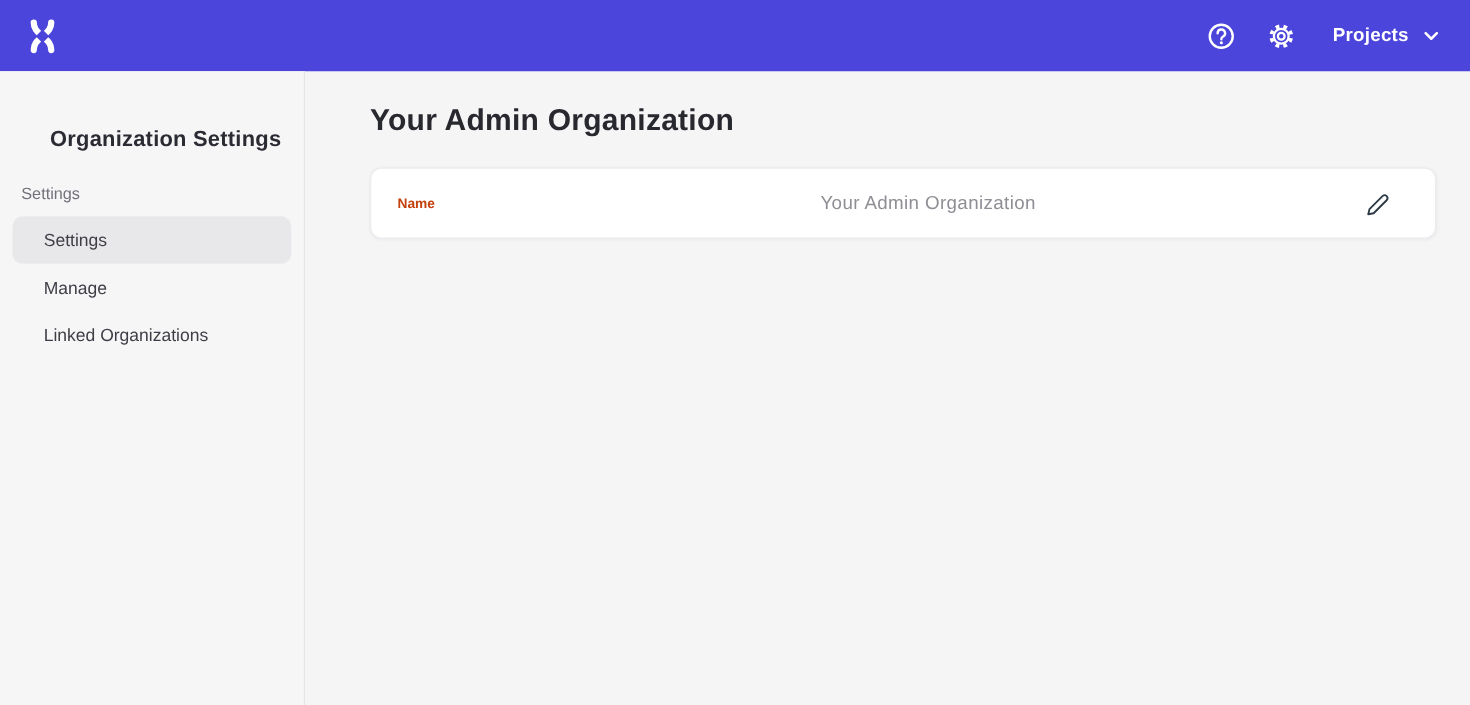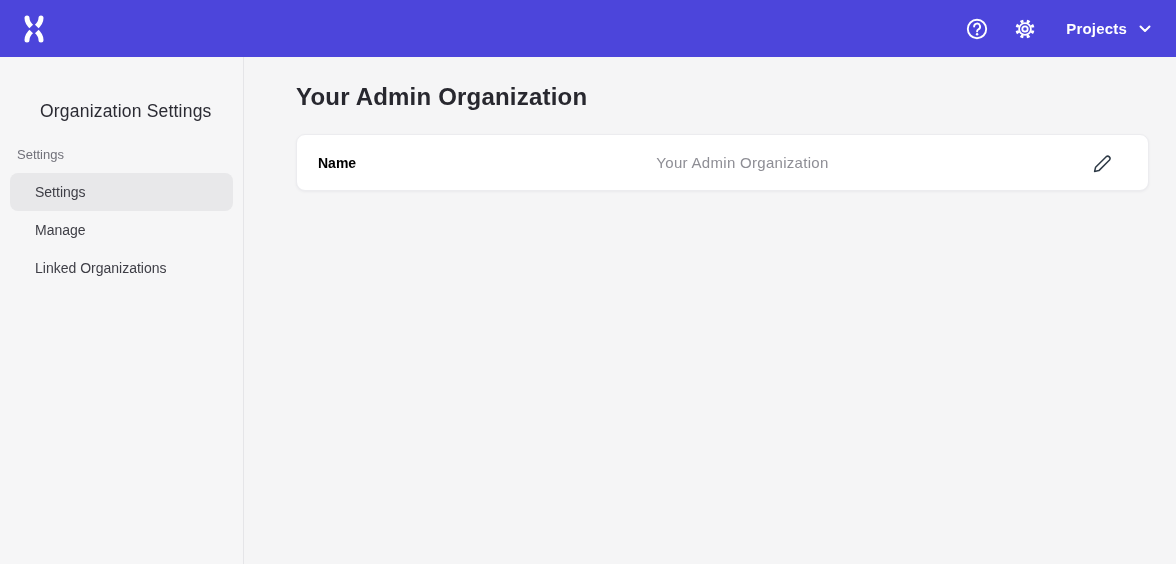--- a/index.html
+++ b/index.html
@@ -49,21 +49,21 @@
   
   .sidebar {
     width: 244px;
     flex: 0 0 244px;
     border-right: 1px solid #E5E5E8;
     background: #F6F6F7;
   }
   .sidebar-title {
     margin: 44px 0 0 40px;
     font-size: 17.5px;
-    font-weight: normal;
+    font-weight: bold;
     color: #2B2B33;
     letter-spacing: 0.2px;
   }
   .sidebar-section-label {
     margin: 25px 0 0 17px;
     font-size: 13px;
     color: #71717A;
   }
   .nav { margin: 11px 10px 0 10px; }
   .nav-item {
@@ -98,23 +98,23 @@
     height: 57px;
     background: #FFFFFF;
     border: 1px solid #ECECEF;
     border-radius: 9px;
     box-shadow: 0 1px 3px rgba(25,25,50,0.05);
     display: flex;
     align-items: center;
   }
   .field-label {
     margin-left: 21px;
-    font-size: 14px;
-    font-weight: bold;
-    color: #000000;
+    font-size: 11px;
+    font-weight: bold;
+    color: #c2410c;
   }
   .field-value {
     position: absolute;
     left: calc(50% + 20px);
     transform: translateX(-50%);
     font-size: 15px;
     color: #8E8E95;
     letter-spacing: 0.3px;
     white-space: nowrap;
   }

